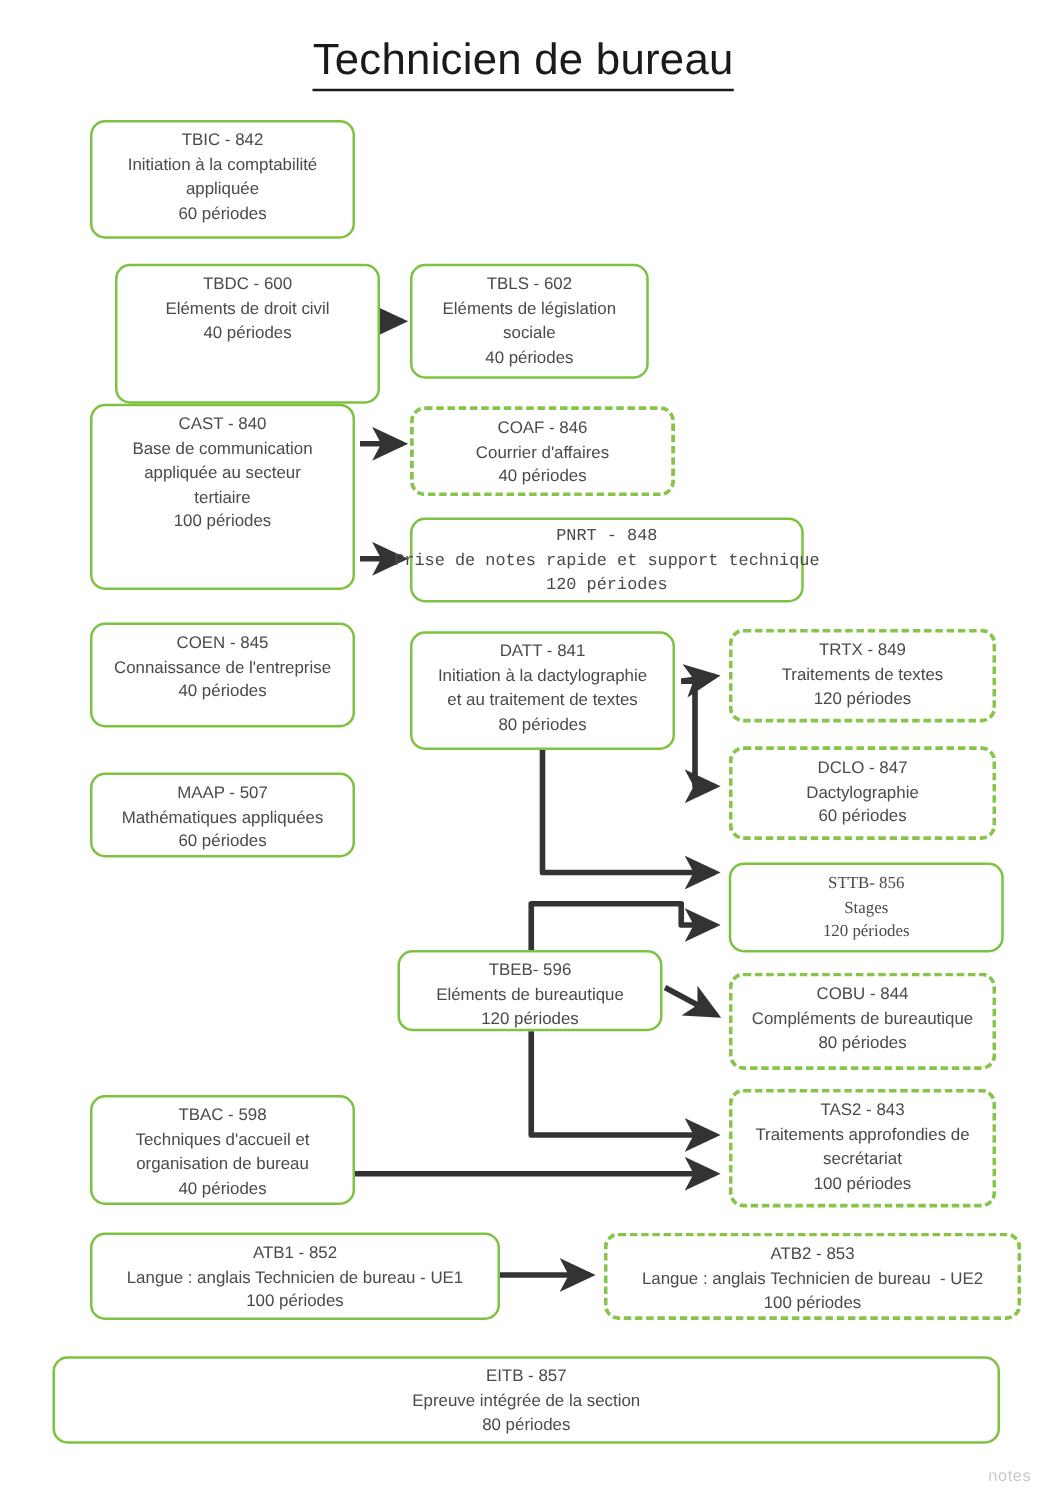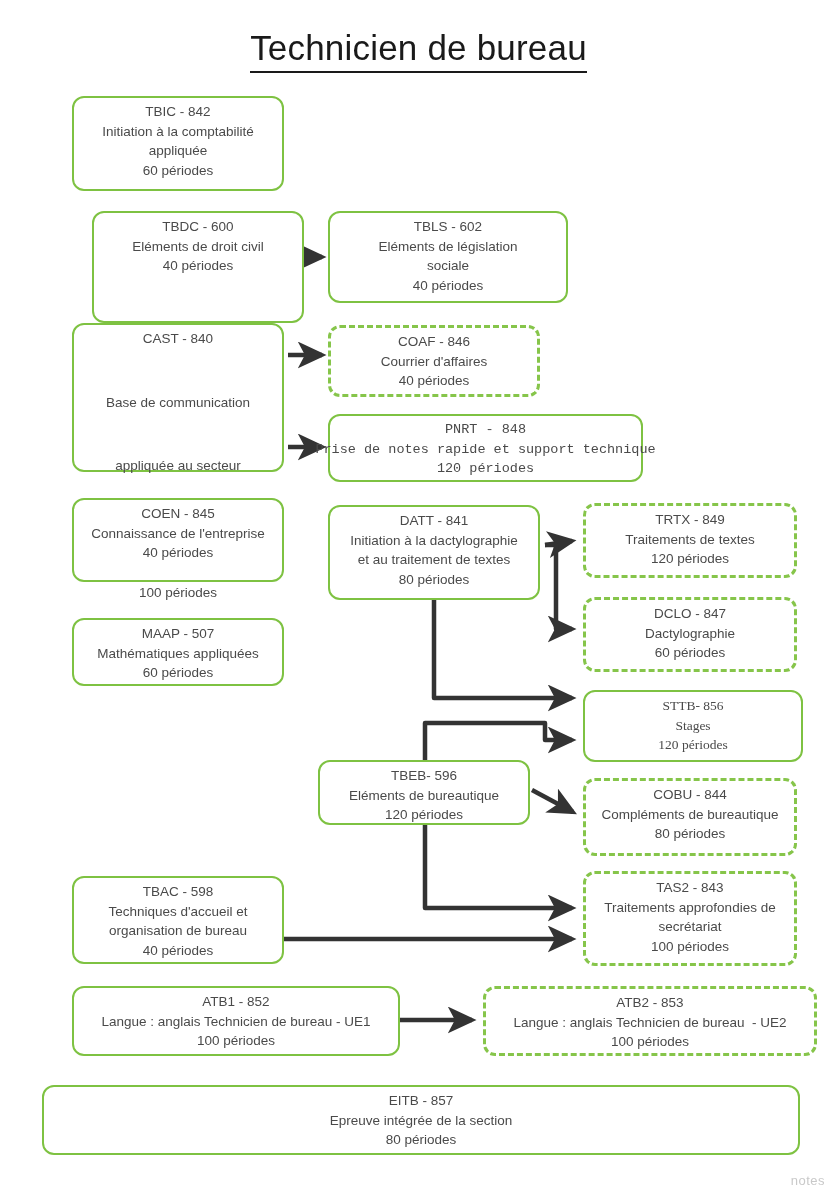--- a/index.html
+++ b/index.html
@@ -121,28 +121,28 @@
     <span class="ln">appliquée</span>
     <span class="ln">60 périodes</span>
   </div>
 
   <div class="node" style="left:72px; top:211px; width:212px; height:112px;margin-left:20px;">
     <span class="ln">TBDC - 600</span>
     <span class="ln">Eléments de droit civil</span>
     <span class="ln">40 périodes</span>
   </div>
 
-  <div class="node" style="left:328px; top:211px; width:240px; height:92px;">
+  <div class="node" style="left:328px; top:211px; width:191px; height:92px;">
     <span class="ln">TBLS - 602</span>
     <span class="ln">Eléments de législation</span>
     <span class="ln">sociale</span>
     <span class="ln">40 périodes</span>
   </div>
 
-  <div class="node" style="left:72px; top:323px; width:212px; height:149px;gap:44px;">
+  <div class="node" style="left:72px; top:323px; width:212px; height:149px;">
     <span class="ln">CAST - 840</span>
     <span class="ln">Base de communication</span>
     <span class="ln">appliquée au secteur</span>
     <span class="ln">tertiaire</span>
     <span class="ln">100 périodes</span>
   </div>
 
   <div class="node dashed" style="left:328px; top:325px; width:212px; height:72px;">
     <span class="ln">COAF - 846</span>
     <span class="ln">Courrier d'affaires</span>

